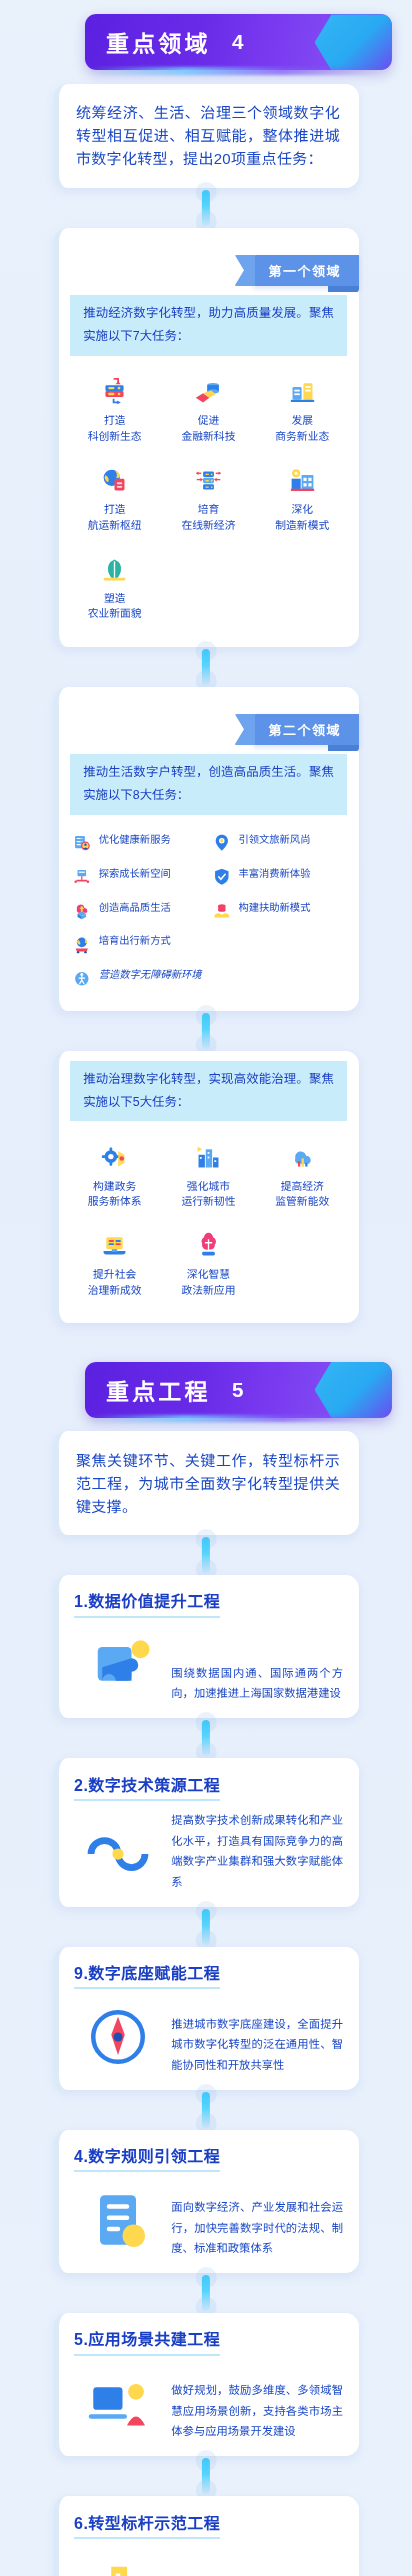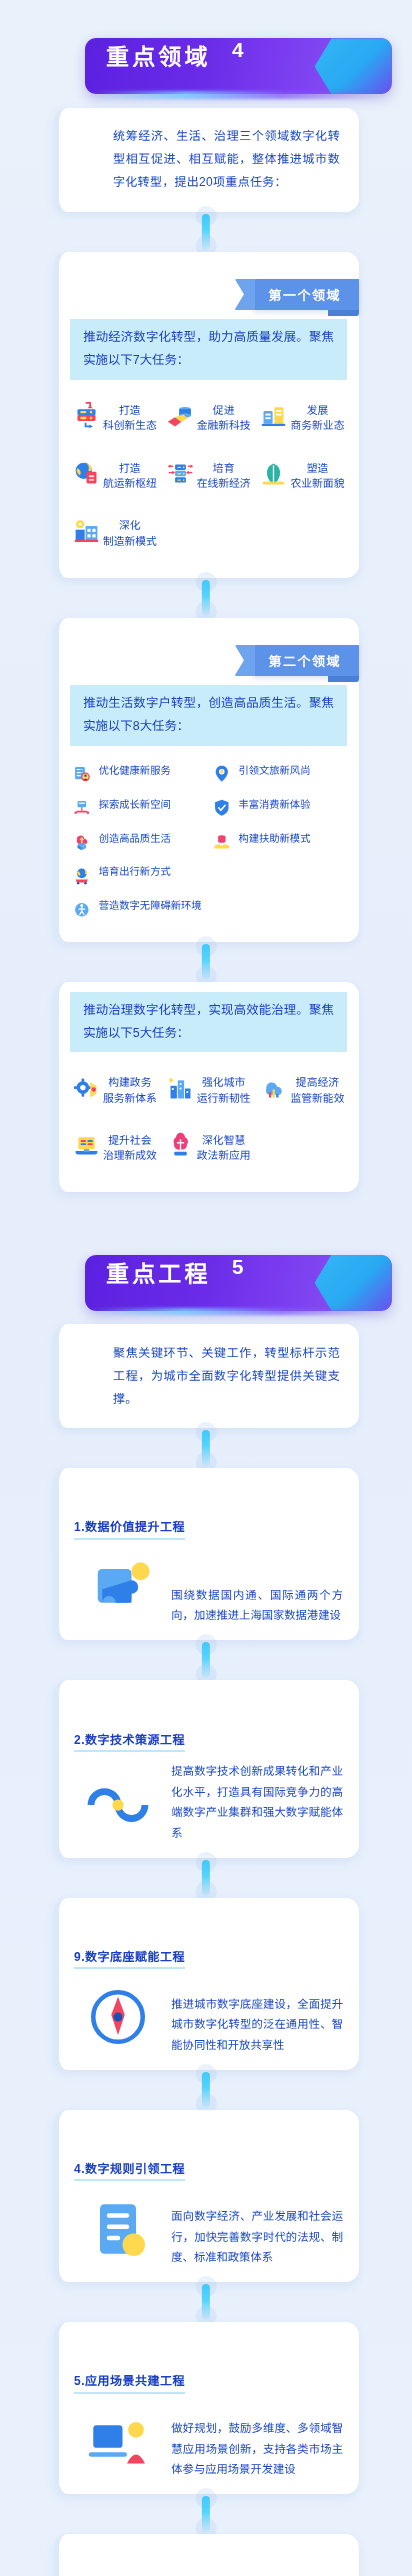--- a/index.html
+++ b/index.html
@@ -26,23 +26,22 @@
   }
   .chapter-banner {
     position: relative;
     width: 307px;
     height: 56px;
     margin-left: 33px;
     border-radius: 11.3px;
     background: linear-gradient(100deg, #5b21e0 0%, #6a2be8 38%, #7a3bf0 62%, #8a5bf5 100%);
     box-shadow: 0 4.1px 11.3px rgba(70,40,190,.25);
     display: flex;
-    align-items: flex-start;
+    align-items: center;
     overflow: hidden;
-    margin-top: 24px;
   }
   .chapter-banner::after {
     content: "";
     position: absolute;
     right: 0; top: 0; bottom: 0;
     width: 77px;
     background: linear-gradient(135deg, #35b6f5 0%, #28a9f2 55%, #6b4df0 100%);
     border-top-right-radius: 11.3px;
     border-bottom-right-radius: 11.3px;
     clip-path: polygon(22% 0, 100% 0, 100% 100%, 22% 100%, 0 50%);
@@ -84,25 +83,24 @@
     border-radius: 13.4px;
     box-shadow: 0 3.1px 9.3px rgba(110,150,220,.13);
     padding: 17.5px 18.5px 17.5px 18.5px;
   }
   .card.left-rail {
     border-left: 5.2px solid #dce9f9;
     padding-left: 17.5px;
   }
   .intro-text {
     color: #1a48c6;
-    font-size: 12px;
+    font-size: 15px;
     line-height: 23px;
     letter-spacing: 0.3px;
     text-align: justify;
-    margin-left: 37px;
   }
 
   
   .connector {
     position: relative;
     height: 40px;
     width: 305px;
     margin: 0 auto;
   }
   .connector .bar {
@@ -186,21 +184,21 @@
 
   
   .task-grid {
     display: flex;
     flex-wrap: wrap;
     padding: 9.3px 9.3px 0 9.3px;
   }
   .task-grid.cols3 > .task { width: 33.33%; }
   .task {
     display: flex;
-    flex-direction: row;
+    flex-direction: column;
     align-items: center;
     padding: 10.3px 2.1px 9.3px 2.1px;
     position: relative;
   }
   .task .glyph {
     width: 33px; height: 33px;
     margin-bottom: 5.2px;
     display: flex; align-items: center; justify-content: center;
   }
   .task .tlabel {
@@ -227,43 +225,42 @@
     width: 20.6px; height: 20.6px;
     flex: 0 0 20.6px;
     margin-right: 6.2px;
     display: flex; align-items: center; justify-content: center;
   }
   .list-item .llabel {
     color: #1a48c6;
     font-size: 10.3px;
     line-height: 14.4px;
   }
-  .list-item.wide { width: 100%; }
+  .list-item.wide { width: 100%; font-style: italic; }
 
   
   .project-card {
     position: relative;
     margin: 0 auto;
     width: 305px;
     background: #ffffff;
     border-radius: 13.4px;
     box-shadow: 0 3.1px 9.3px rgba(110,150,220,.13);
     border-left: 5.2px solid #dce9f9;
     padding: 13.4px 15.5px 14.4px 15.5px;
   }
   .proj-title {
     color: #1a3fc4;
-    font-size: 12px;
+    font-size: 16px;
     font-weight: bold;
     letter-spacing: 0.5px;
     display: inline-block;
     padding-bottom: 3.1px;
     border-bottom: 2.6px solid #bfe6fa;
     margin-bottom: 9.3px;
-    margin-top: 36px;
   }
   .proj-body {
     display: flex;
     align-items: flex-end;
     gap: 9.3px;
   }
   .proj-text {
     flex: 1;
     color: #1a48c6;
     font-size: 11.3px;
@@ -389,44 +386,44 @@
                 <path d="M58 30 l-10 0" stroke="#f4455f" stroke-width="3"></path>
                 <path d="M50 26 l-6 4 6 4z" fill="#f4455f"></path>
               </svg>
             </div>
             <div class="tlabel">培育
 在线新经济</div>
           </div>
           <div class="task">
             <div class="glyph">
               <svg viewBox="0 0 64 64" width="29" height="29">
-                <path d="M32 10 q18 8 14 26 q-4 16 -14 18 q-10 -2 -14 -18 q-4 -18 14 -26z" fill="#2bb3a3"></path>
-                <path d="M32 14 v40" stroke="#fff" stroke-width="3"></path>
-                <rect x="8" y="50" width="48" height="6" rx="3" fill="#ffd84d"></rect>
-              </svg>
-            </div>
-            <div class="tlabel">塑造
-农业新面貌</div>
-          </div>
-          <div class="task">
-            <div class="glyph">
-              <svg viewBox="0 0 64 64" width="29" height="29">
                 <rect x="8" y="28" width="20" height="24" fill="#2f7fe8"></rect>
                 <rect x="30" y="20" width="26" height="32" fill="#5aa9f2"></rect>
                 <rect x="34" y="26" width="7" height="7" fill="#fff"></rect>
                 <rect x="45" y="26" width="7" height="7" fill="#fff"></rect>
                 <rect x="34" y="38" width="7" height="7" fill="#fff"></rect>
                 <rect x="45" y="38" width="7" height="7" fill="#fff"></rect>
                 <circle cx="18" cy="16" r="9" fill="#ffd84d"></circle>
                 <circle cx="18" cy="16" r="3.5" fill="#fff"></circle>
                 <rect x="6" y="50" width="52" height="5" rx="2" fill="#f4455f"></rect>
               </svg>
             </div>
             <div class="tlabel">深化
 制造新模式</div>
+          </div>
+          <div class="task">
+            <div class="glyph">
+              <svg viewBox="0 0 64 64" width="29" height="29">
+                <path d="M32 10 q18 8 14 26 q-4 16 -14 18 q-10 -2 -14 -18 q-4 -18 14 -26z" fill="#2bb3a3"></path>
+                <path d="M32 14 v40" stroke="#fff" stroke-width="3"></path>
+                <rect x="8" y="50" width="48" height="6" rx="3" fill="#ffd84d"></rect>
+              </svg>
+            </div>
+            <div class="tlabel">塑造
+农业新面貌</div>
           </div>
         </div>
       </div>
       <div class="connector">
         <div class="dot-top"></div>
         <div class="bar"></div>
         <div class="dot-bot"></div>
       </div>
       <div class="domain-card">
         <div class="ribbon-wrap">

